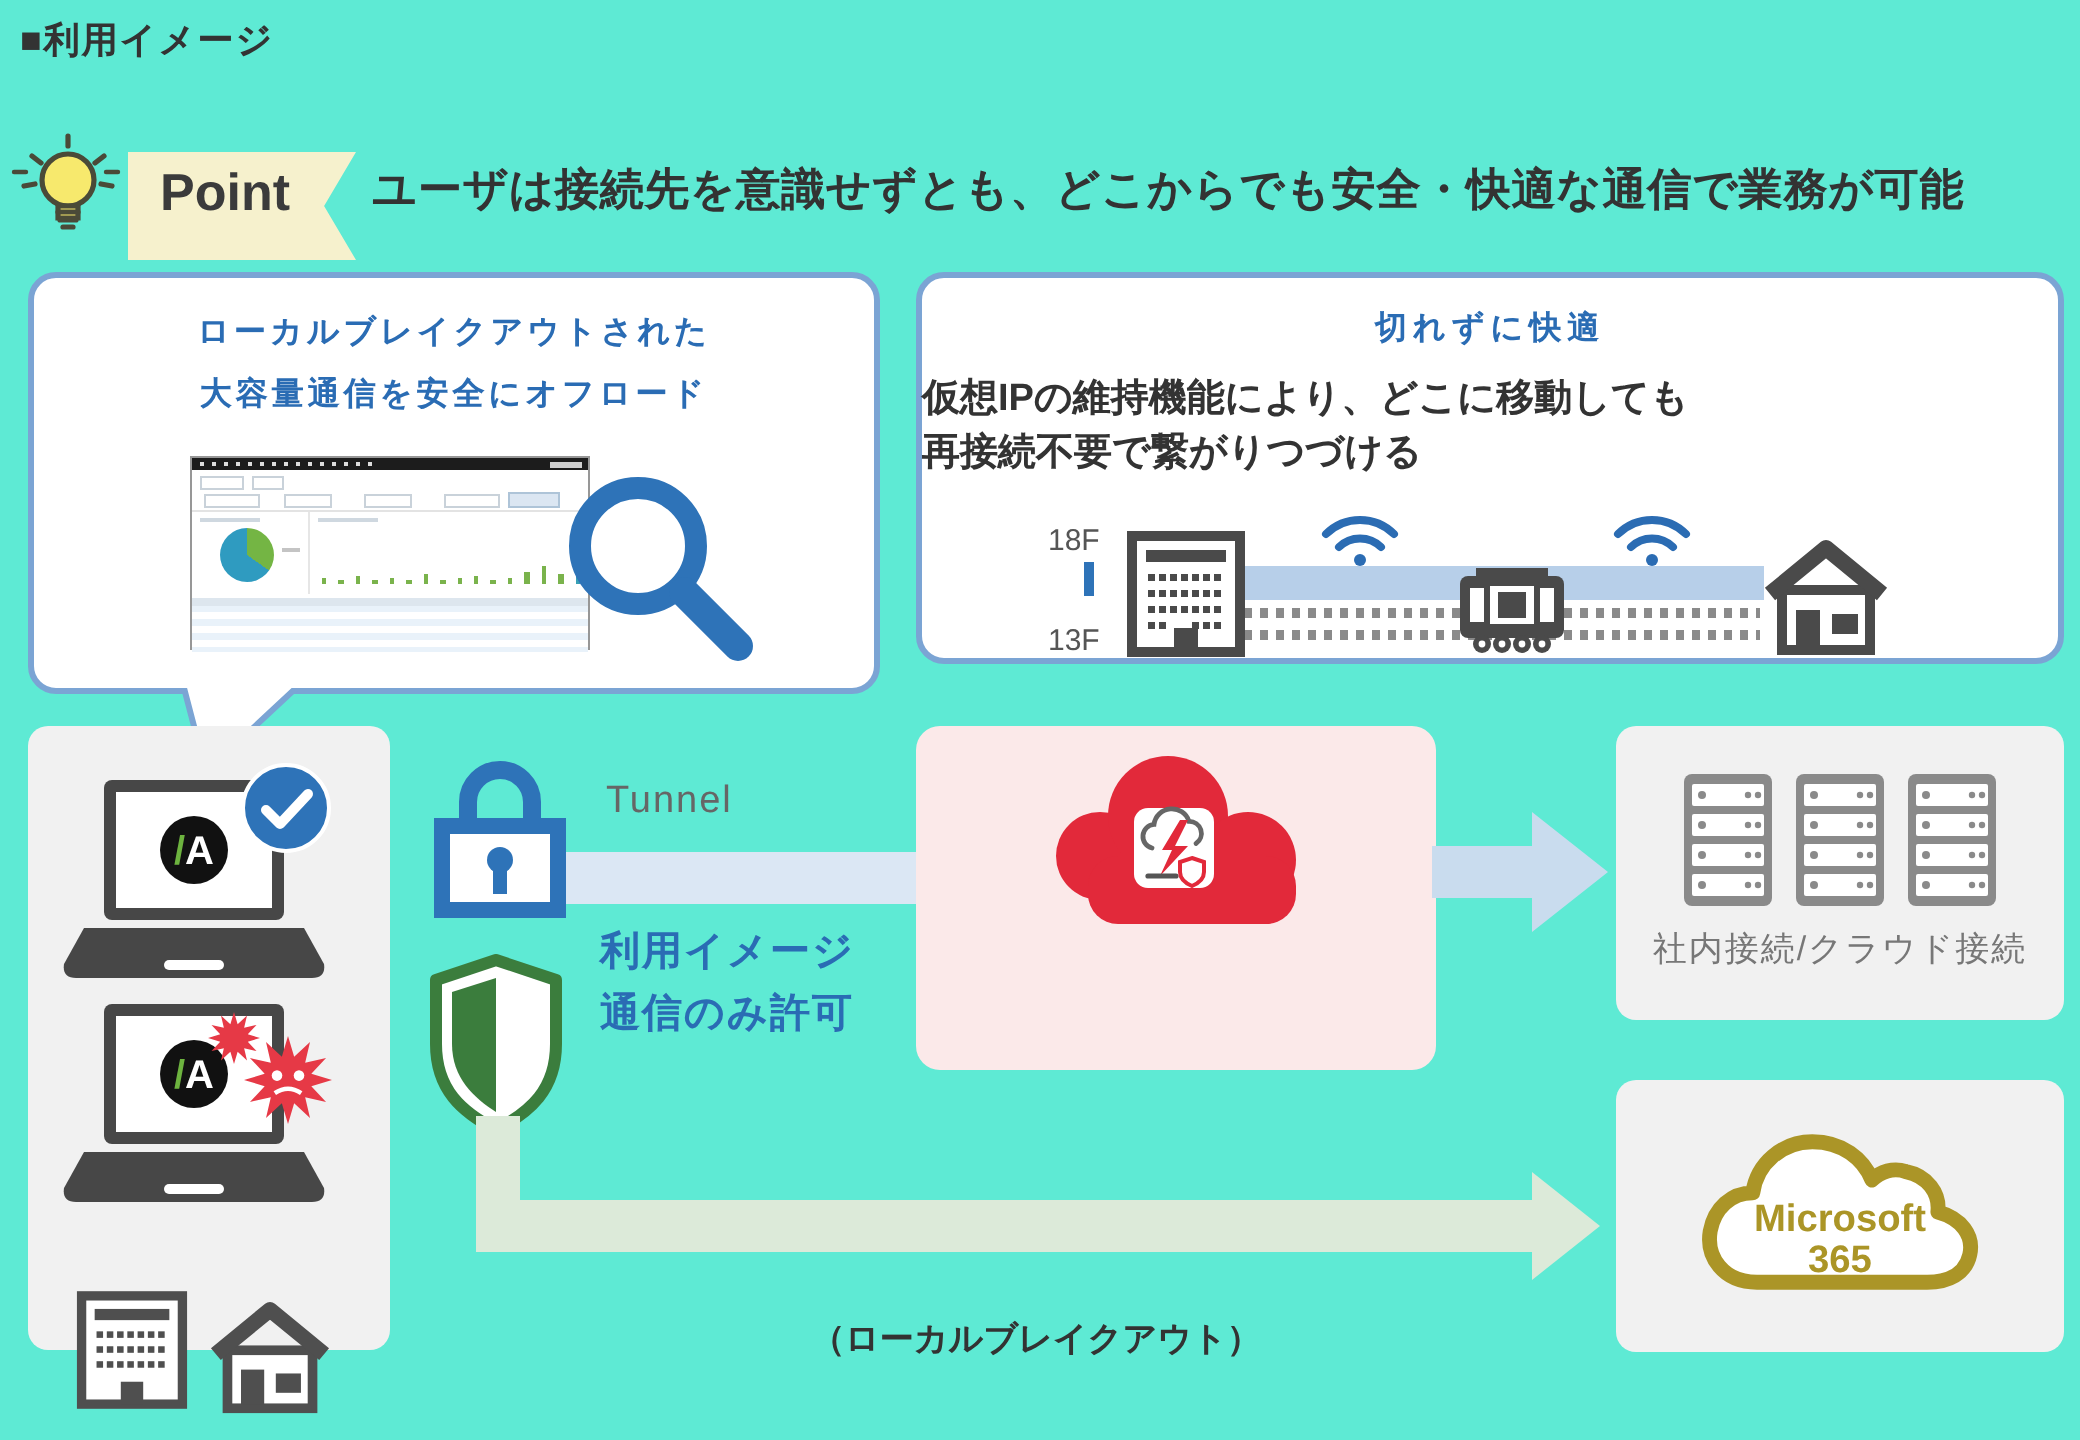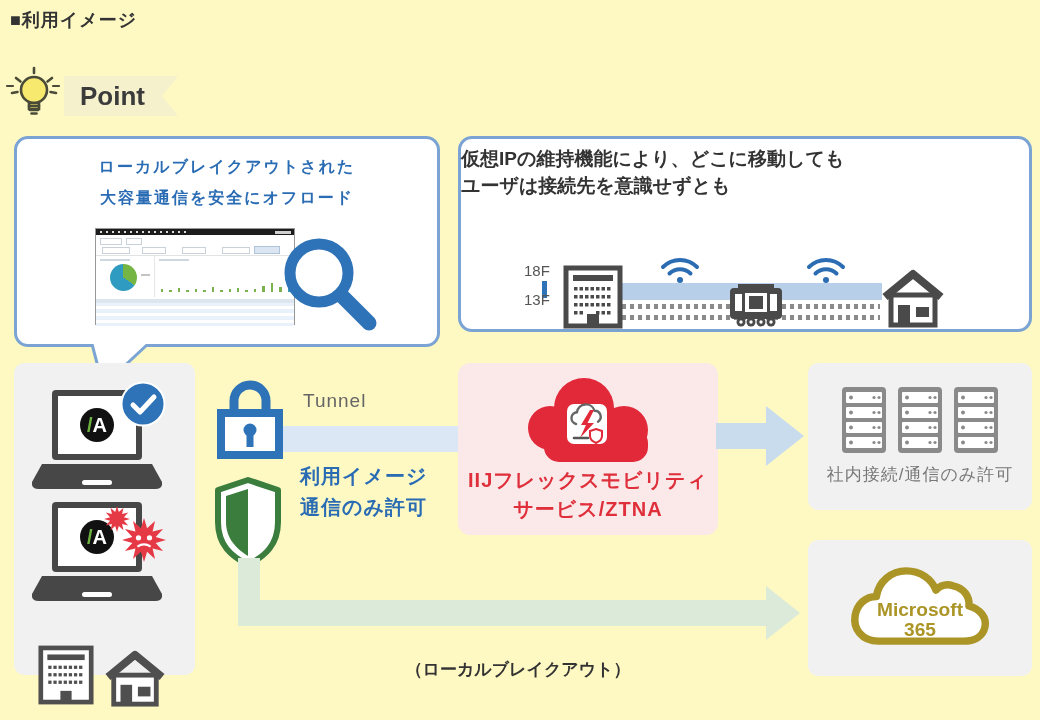--- a/index.html
+++ b/index.html
@@ -1,22 +1,22 @@
 <!DOCTYPE html>
 <html><head>
 <meta charset="utf-8">
 <style>
   html,body{margin:0;padding:0;background:#fff;}
-  #stage{position:relative;width:1040px;height:720px;background:#fef9c3;overflow:hidden;
+  #stage{position:relative;width:1040px;height:720px;background:#5eead4;overflow:hidden;
          font-family:"Liberation Sans","DejaVu Sans",sans-serif;color:#333;}
   .abs{position:absolute;}
   
   .heading{left:10px;top:8px;font-size:18px;font-weight:bold;color:#333;letter-spacing:1px;}
   
-  .point-badge{left:64px;top:76px;width:114px;height:40px;background:#f6f1cd;
+  .point-badge{left:64px;top:76px;width:114px;height:54px;background:#f6f1cd;
     clip-path:polygon(0 0,100% 0,86% 50%,100% 100%,0 100%);
     font-size:26px;font-weight:bold;color:#3b3b3b;line-height:40px;padding-left:16px;box-sizing:border-box;}
   .point-text{left:186px;top:80px;font-size:22px;font-weight:bold;color:#333;letter-spacing:0.5px;}
   
   .bubble{box-sizing:border-box;border:3px solid #7ba4d4;border-radius:14px;background:#fff;}
   .bubble-left{left:14px;top:136px;width:426px;height:211px;}
   .bubble-right{left:458px;top:136px;width:574px;height:196px;}
   .bubble-title{font-size:16px;font-weight:bold;color:#2a6cb4;text-align:center;letter-spacing:2px;line-height:31px;}
   .bubble-left .bubble-title{padding-top:12px;}
   .bubble-right .bubble-title{padding-top:10px;letter-spacing:3px;}
@@ -84,20 +84,21 @@
       <line x1="12" y1="16" x2="16.5" y2="19.5"></line>
       <line x1="48" y1="16" x2="43.5" y2="19.5"></line>
       <line x1="8" y1="31" x2="13.5" y2="30"></line>
       <line x1="52" y1="31" x2="46.5" y2="30"></line>
       <line x1="3" y1="24" x2="9" y2="24" stroke-width="2.2"></line>
       <line x1="49" y1="24" x2="55" y2="24" stroke-width="2.2"></line>
     </g>
   </svg>
 
   <div class="abs point-badge">Point</div>
+  <div class="abs point-text">ユーザは接続先を意識せずとも、どこからでも安全・快適な通信で業務が可能</div>
 
   <div class="abs bubble bubble-left">
     <div class="bubble-title">ローカルブレイクアウトされた</div>
     <div class="bubble-title" style="padding-top:0">大容量通信を安全にオフロード</div>
   </div>
 
   <svg class="abs" style="left:88px;top:344px" width="64" height="46" viewBox="0 0 64 46">
     <path d="M4,0 L15,42 L60,0" fill="#ffffff" stroke="#7ba4d4" stroke-width="3"></path>
   </svg>
 
@@ -145,27 +146,28 @@
     </div>
     <div class="db-table"></div>
   </div>
 
   <svg class="abs" style="left:283px;top:237px" width="100" height="100" viewBox="0 0 100 100">
     <circle cx="36" cy="36" r="29" fill="none" stroke="#2e73b8" stroke-width="11"></circle>
     <line x1="59" y1="59" x2="86" y2="86" stroke="#2e73b8" stroke-width="15" stroke-linecap="round"></line>
   </svg>
 
   <div class="abs bubble bubble-right">
+    <div class="bubble-title">切れずに快適</div>
     <div class="bubble-body">仮想IPの維持機能により、どこに移動しても</div>
-    <div class="bubble-body" style="padding-top:0">ユーザは接続先を意識せずとも</div>
+    <div class="bubble-body" style="padding-top:0">再接続不要で繋がりつづける</div>
   </div>
 
   <div class="abs floor-label" style="left:524px;top:262px">18F</div>
   <div class="abs floor-bar"></div>
-  <div class="abs floor-label" style="left:524px;top:291px">13F</div>
+  <div class="abs floor-label" style="left:524px;top:312px">13F</div>
 
   <div class="abs band-solid"></div>
   <div class="abs band-dotted" style="left:622px;top:304px"></div>
   <div class="abs band-dotted" style="left:622px;top:315px"></div>
 
   <svg class="abs" style="left:563px;top:265px" width="60" height="64" viewBox="0 0 60 64">
     <rect x="3" y="3" width="54" height="58" fill="#fff" stroke="#4a4a4a" stroke-width="5"></rect>
     <rect x="10" y="10" width="40" height="6" fill="#4a4a4a"></rect>
     <g fill="#4a4a4a">
       <rect x="11" y="22" width="3.5" height="3.5"></rect>
@@ -338,24 +340,20 @@
       <rect x="36" y="56" width="104" height="34" rx="15"></rect>
     </g>
     <rect x="59" y="32" width="40" height="40" rx="7" fill="#fff"></rect>
     <g>
       <path d="M68,52 a6,6 0 0 1 1,-11.8 a9,9 0 0 1 17.5,-1.5 a6,6 0 0 1 3.5,11 " fill="none" stroke="#666" stroke-width="2.4" stroke-linecap="round"></path>
       <polygon points="82,38 73,53 78,53 72,66 86,51 79.5,51 86,38" fill="#e2293a"></polygon>
       <path d="M66,66 h14" stroke="#555" stroke-width="2.6" stroke-linecap="round"></path>
       <path d="M88,57 l6,2 v5 c0,3.5 -2.5,5.5 -6,7 c-3.5,-1.5 -6,-3.5 -6,-7 v-5 Z" fill="#fff" stroke="#e2293a" stroke-width="2"></path>
     </g>
   </svg>
-  <div class="abs service-text">
-    <div>IIJフレックスモビリティ</div>
-    <div>サービス/ZTNA</div>
-  </div>
 
   <svg class="abs" style="left:716px;top:404px" width="90" height="64" viewBox="0 0 90 64">
     <polygon points="0,19 50,19 50,2 88,32 50,62 50,45 0,45" fill="#c9dcee"></polygon>
   </svg>
 
   <div class="abs gray-box servers-box"></div>
   <svg class="abs" style="left:841px;top:386px" width="46" height="68" viewBox="0 0 46 68">
     <rect x="1" y="1" width="44" height="66" rx="4" fill="#8a8a8a"></rect>
     <g fill="#fff">
       <rect x="5" y="6" width="36" height="11" rx="1"></rect>
@@ -417,21 +415,21 @@
         <circle cx="33" cy="26.5" r="1.6"></circle>
         <circle cx="38" cy="26.5" r="1.6"></circle>
       <circle cx="10" cy="41.5" r="2"></circle>
         <circle cx="33" cy="41.5" r="1.6"></circle>
         <circle cx="38" cy="41.5" r="1.6"></circle>
       <circle cx="10" cy="56.5" r="2"></circle>
         <circle cx="33" cy="56.5" r="1.6"></circle>
         <circle cx="38" cy="56.5" r="1.6"></circle>
     </g>
   </svg>
-  <div class="abs servers-label">社内接続/通信のみ許可</div>
+  <div class="abs servers-label">社内接続/クラウド接続</div>
 
   <div class="abs gray-box m365-box"></div>
   <svg class="abs" style="left:848px;top:556px" width="144" height="100" viewBox="0 0 134 94">
     <path d="M28,80 C12,80 4,68 6,56 C8,45 16,38 26,38 C28,24 40,14 54,14 C68,14 78,22 82,32 C86,28 92,26 98,28 C108,30 114,38 113,47 C124,50 130,58 128,67 C126,76 118,80 108,80 Z" fill="#fff" stroke="#ab9527" stroke-width="7" stroke-linejoin="round"></path>
     <text x="67" y="56" text-anchor="middle" font-size="18" font-weight="bold" fill="#ab9527" font-family="Liberation Sans,DejaVu Sans,sans-serif">Microsoft</text>
     <text x="67" y="75" text-anchor="middle" font-size="18" font-weight="bold" fill="#ab9527" font-family="Liberation Sans,DejaVu Sans,sans-serif">365</text>
   </svg>
 
   <svg class="abs" style="left:232px;top:558px" width="570" height="88" viewBox="0 0 570 88">
     <rect x="6" y="0" width="22" height="46" fill="#dcead9"></rect>

